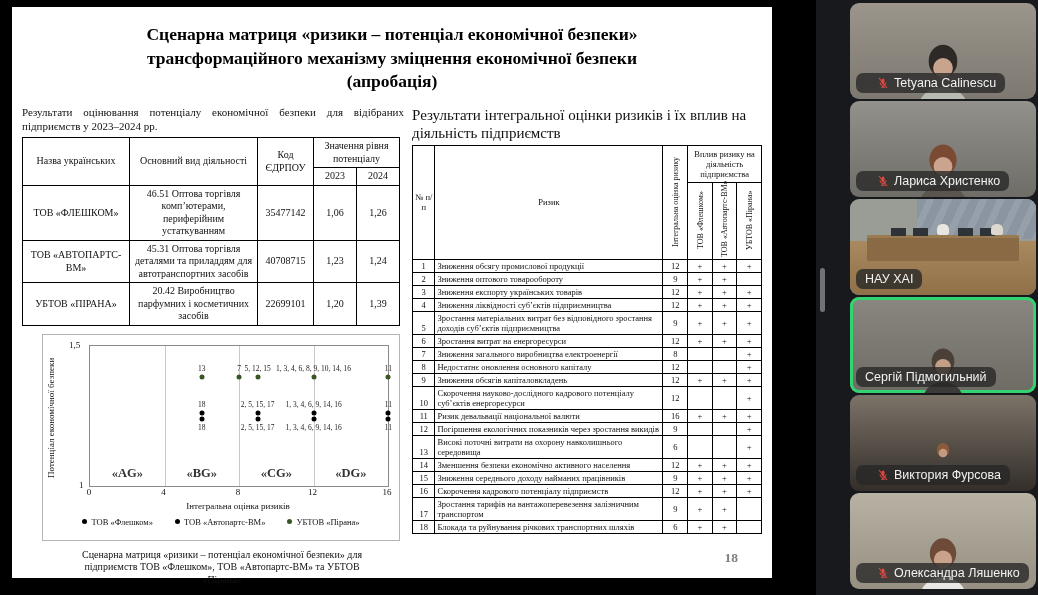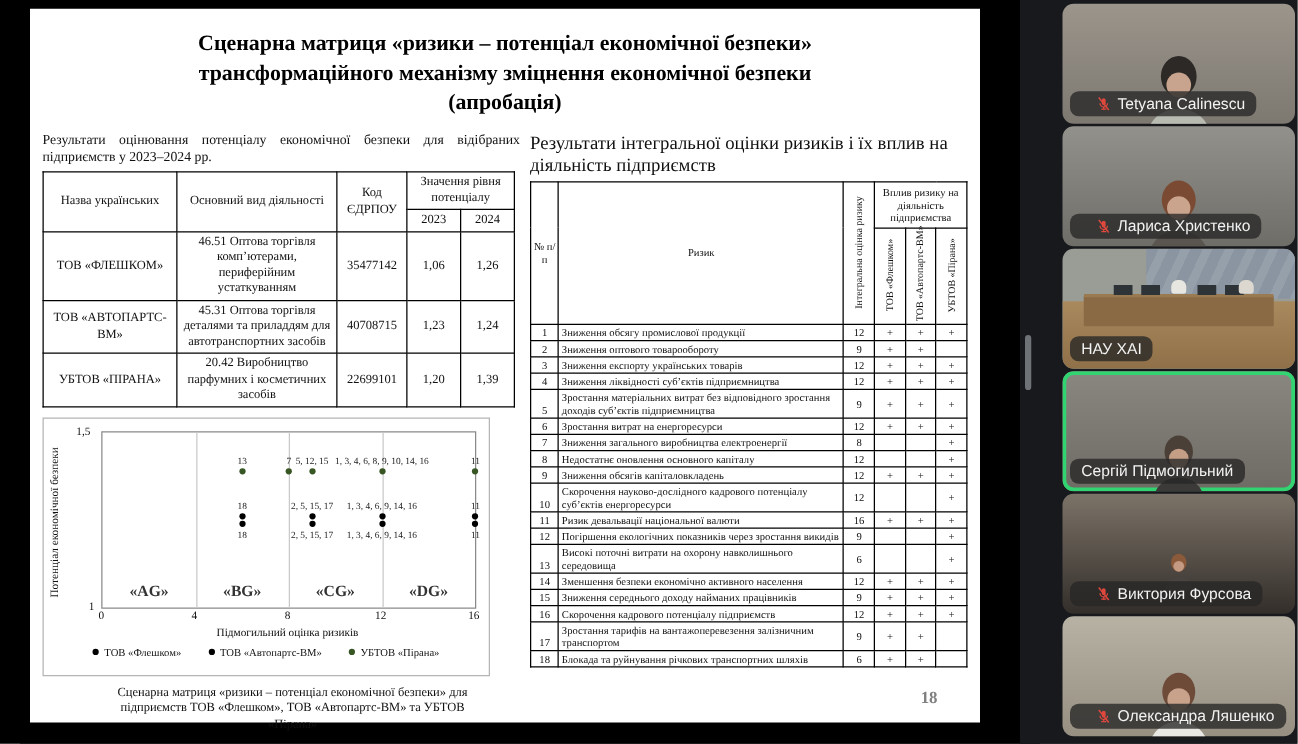--- a/index.html
+++ b/index.html
@@ -1,20 +1,20 @@
 <!DOCTYPE html>
 <html><head>
 <meta charset="utf-8">
 <style>
   html,body{margin:0;padding:0;}
   body{width:1038px;height:595px;background:#000;position:relative;overflow:hidden;
        font-family:"Liberation Serif",serif;}
 
   
-  .stage{position:absolute;left:16px;top:0;width:816px;height:595px;background:#000;}
+  .stage{position:absolute;left:4px;top:0;width:816px;height:595px;background:#000;}
   .slide{position:absolute;left:8px;top:7px;width:760px;height:571px;background:#fff;color:#111;}
   .slide-title{margin-top:16px;text-align:center;font-weight:bold;font-size:17.5px;line-height:1.35;color:#000;}
   .slide-body{display:flex;padding:0 10px;margin-top:12px;}
   .col-left{width:382px;}
   .col-right{width:350px;margin-left:8px;}
   .intro{font-size:11px;text-align:justify;line-height:1.25;}
   .intro-right{font-size:15px;line-height:1.2;}
 
   table{border-collapse:collapse;}
   .pot-table{width:378px;margin-top:4px;font-size:10px;}
@@ -25,21 +25,21 @@
   .risk-table th,.risk-table td{border:1px solid #000;padding:1px 2px;line-height:1.18;}
   .risk-table th{font-weight:normal;text-align:center;}
   .risk-table td.c{text-align:center;}
   .risk-table td.risk-text{text-align:left;}
   .risk-table td.num{text-align:center;vertical-align:bottom;}
   .vert{writing-mode:vertical-rl;transform:rotate(180deg);white-space:nowrap;
         font-size:8px;height:72px;vertical-align:middle;}
   .vert-score{height:72px;}
 
   
-  .chart-box{position:relative;width:356px;height:205px;border:1px solid #b5b5b5;margin-top:8px;background:#fff;}
+  .chart-box{position:relative;width:356px;height:205px;border:1px solid #b5b5b5;margin-top:8px;margin-left:20px;background:#fff;}
   .chart-ylab{position:absolute;left:3px;top:18px;writing-mode:vertical-rl;transform:rotate(180deg);
               font-size:9px;height:130px;text-align:center;}
   .ytick{position:absolute;font-size:9px;}
   .plot{position:absolute;left:46px;top:10px;width:298px;height:140px;border:1px solid #8a8a8a;}
   .gridline{position:absolute;top:0;bottom:0;width:1px;background:#c9c9c9;}
   .dot{position:absolute;width:5px;height:5px;border-radius:50%;transform:translate(-50%,-50%);}
   .pt-label{position:absolute;font-size:7.5px;white-space:nowrap;transform:translateX(-50%);color:#222;}
   .pt-label.edge{transform:none;}
   .quad{position:absolute;bottom:5px;font-size:12.5px;font-weight:bold;transform:translateX(-50%);color:#333;}
   .xtick{position:absolute;top:152px;font-size:9px;transform:translateX(-50%);}
@@ -156,21 +156,21 @@
               <div class="dot" style="left: 100%; top: 22%; background: rgb(55, 86, 35);"></div>
               <div class="pt-label edge" style="right: -4px; top: calc(22% - 13px);">11</div>
             </div>
           <div>
               <div class="xtick" style="left: 46px;">0</div>
               <div class="xtick" style="left: 120.5px;">4</div>
               <div class="xtick" style="left: 195px;">8</div>
               <div class="xtick" style="left: 269.5px;">12</div>
               <div class="xtick" style="left: 344px;">16</div>
             </div>
-          <div class="chart-xlab">Підмогильний оцінка ризиків</div>
+          <div class="chart-xlab">Інтегральна оцінка ризиків</div>
           <div class="legend">
               <span class="legend-item">
                 <span class="legend-marker" style="background: rgb(0, 0, 0);"></span>
                 <span>ТОВ «Флешком»</span>
               </span>
               <span class="legend-item">
                 <span class="legend-marker" style="background: rgb(0, 0, 0);"></span>
                 <span>ТОВ «Автопартс-ВМ»</span>
               </span>
               <span class="legend-item">

